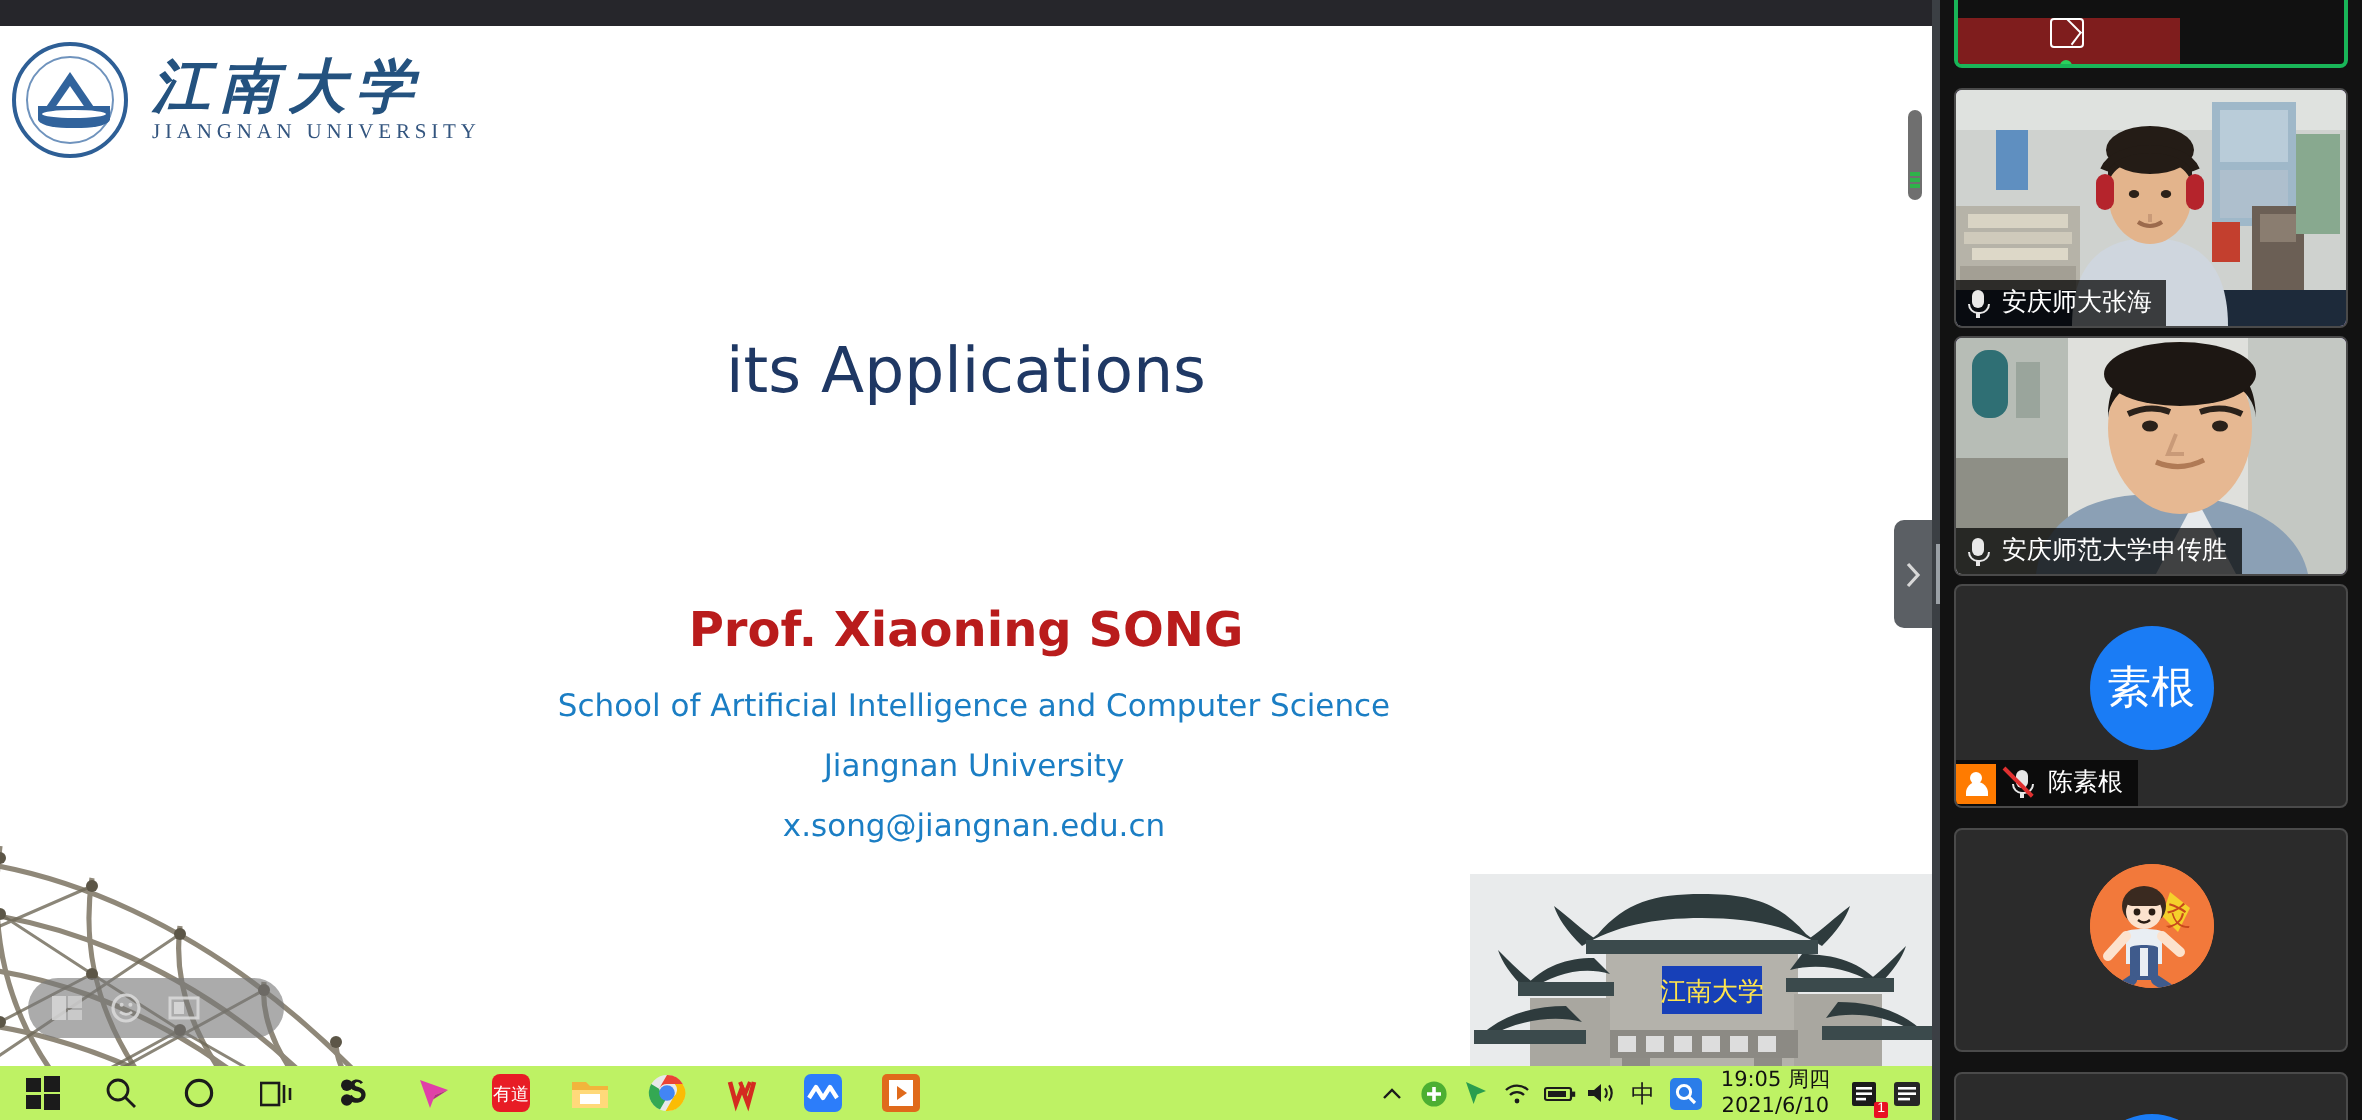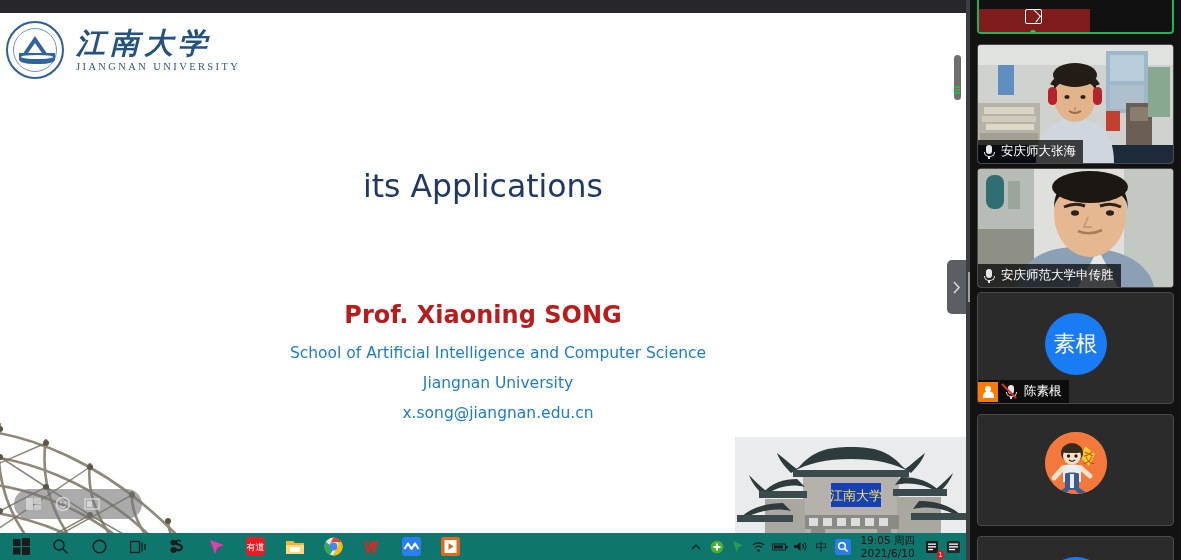--- a/index.html
+++ b/index.html
@@ -30,21 +30,21 @@
   .logo-text { display:flex; flex-direction:column; }
   .logo-cn { font-family:"DejaVu Serif","Liberation Serif",serif; font-size:29px; color:#24527f; letter-spacing:5px;
              font-style:italic; font-weight:bold; line-height:1.05; }
   .logo-en { font-family:"Liberation Serif","DejaVu Serif",serif; font-size:10.5px; color:#33557f; letter-spacing:2.4px; margin-top:2px; }
 
   
   #slide-title { position:absolute; left:120px; top:153px; width:726px; text-align:center;
       font-size:31.5px; color:#1F3864; line-height:1.28; font-family:"DejaVu Sans",sans-serif; }
   #presenter { position:absolute; left:120px; top:288px; width:726px; text-align:center;
       font-size:24px; font-weight:bold; color:#b91c1c; font-family:"DejaVu Sans",sans-serif; }
-  .sub { position:absolute; left:135px; width:726px; text-align:center; font-size:15.5px; color:#1b7ec4;
+  .sub { position:absolute; left:124px; width:726px; text-align:center; font-size:15.5px; color:#1b7ec4;
       font-family:"DejaVu Sans",sans-serif; }
   #sub1 { top:331px; } #sub2 { top:361px; } #sub3 { top:391px; }
 
   
   #dome { position:absolute; left:-40px; top:408px; width:330px; height:130px; overflow:hidden; }
   #dome svg { position:absolute; left:0; top:0; }
 
   
   #pagoda { position:absolute; left:735px; top:424px; width:231px; height:110px; overflow:hidden; }
 
@@ -95,21 +95,21 @@
       border-top:1.7px solid #fff; border-right:1.7px solid #fff; transform:rotate(45deg) skew(8deg); }
 
   .avatar-circle { position:absolute; left:50%; top:50%; transform:translate(-50%,-50%); width:62px; height:62px;
       border-radius:50%; display:flex; align-items:center; justify-content:center; color:#fff; font-size:22px;
       font-family:"DejaVu Sans",sans-serif; }
 
   
   .cam { position:absolute; inset:0; }
 
   
-  #taskbar { position:absolute; left:0; top:533px; width:966px; height:27px; background:#0f766e;
+  #taskbar { position:absolute; left:0; top:533px; width:966px; height:27px; background:#bef264;
       display:flex; align-items:center; }
   #tb-left { display:flex; align-items:center; gap:0; padding-left:2px; }
   .tb-item { width:39px; height:27px; display:flex; align-items:center; justify-content:center; cursor:pointer; }
   #tb-tray { margin-left:auto; display:flex; align-items:center; gap:0; padding-right:2px; }
   .tray-item { width:21px; height:27px; display:flex; align-items:center; justify-content:center; cursor:pointer; }
   #tb-clock { display:flex; flex-direction:column; align-items:center; justify-content:center; font-size:10.5px;
       color:#111; line-height:1.22; padding:0 7px; font-family:"DejaVu Sans",sans-serif; cursor:pointer; }
   .tray-badge { position:relative; }
   .tray-badge .bdg { position:absolute; right:-1px; bottom:1px; background:#e81123; color:#fff; font-size:7px;
       border-radius:1px; padding:0 1.5px; line-height:8px; }

